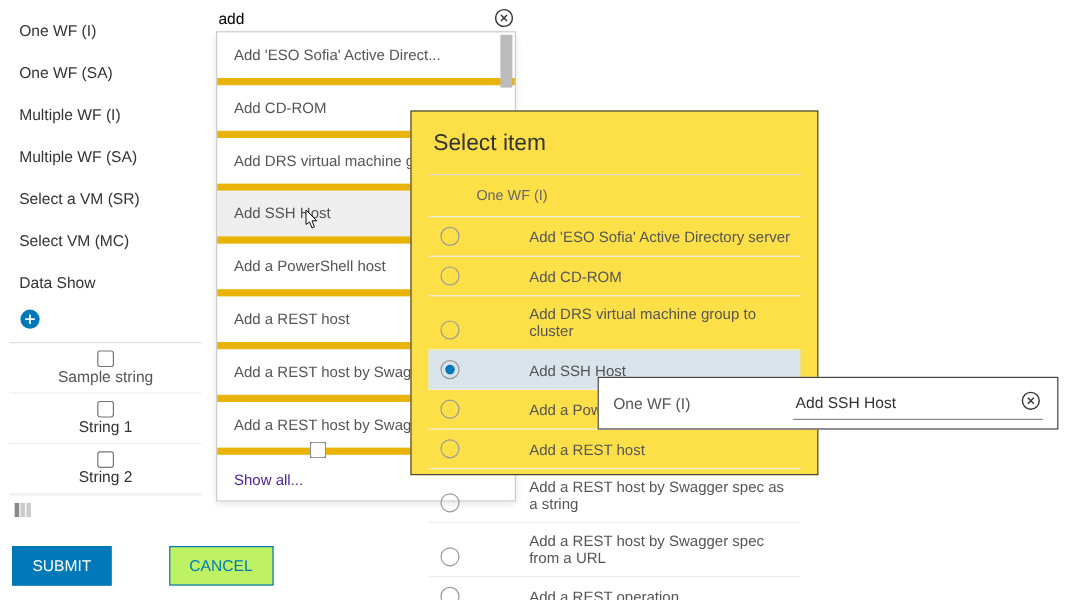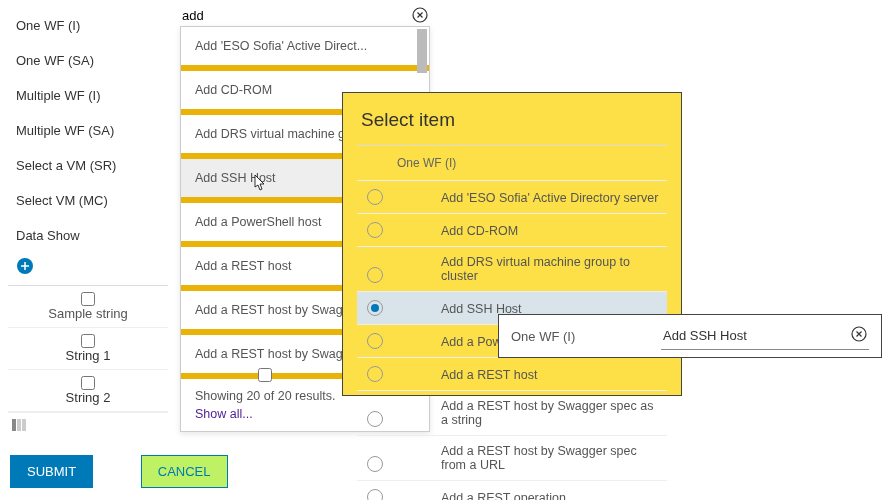--- a/index.html
+++ b/index.html
@@ -119,21 +119,20 @@
       <svg width="16" height="20" viewBox="0 0 16 20">
           <path d="M4 2v12l3-2 2 5 2-1-2-5h4z" fill="#fff" stroke="#000" stroke-width="0.8"></path>
         </svg>
     </span>
   </div>
   <div class="dd-item">Add a PowerShell host</div>
   <div class="dd-item">Add a REST host</div>
   <div class="dd-item">Add a REST host by Swagger ...</div>
   <div class="dd-item">Add a REST host by Swagger ...</div>
   <div class="dd-footer">
-    <span>Showing 20 of 20 results.</span>
     <a href="#">Show all...</a>
   </div>
 </div>
 
 <span class="extra-chk"><input type="checkbox" style=""></span>
 
 <div class="footer-btns">
   <span class="btn btn-primary">SUBMIT</span>
   <span class="btn btn-secondary">CANCEL</span>
 </div>

